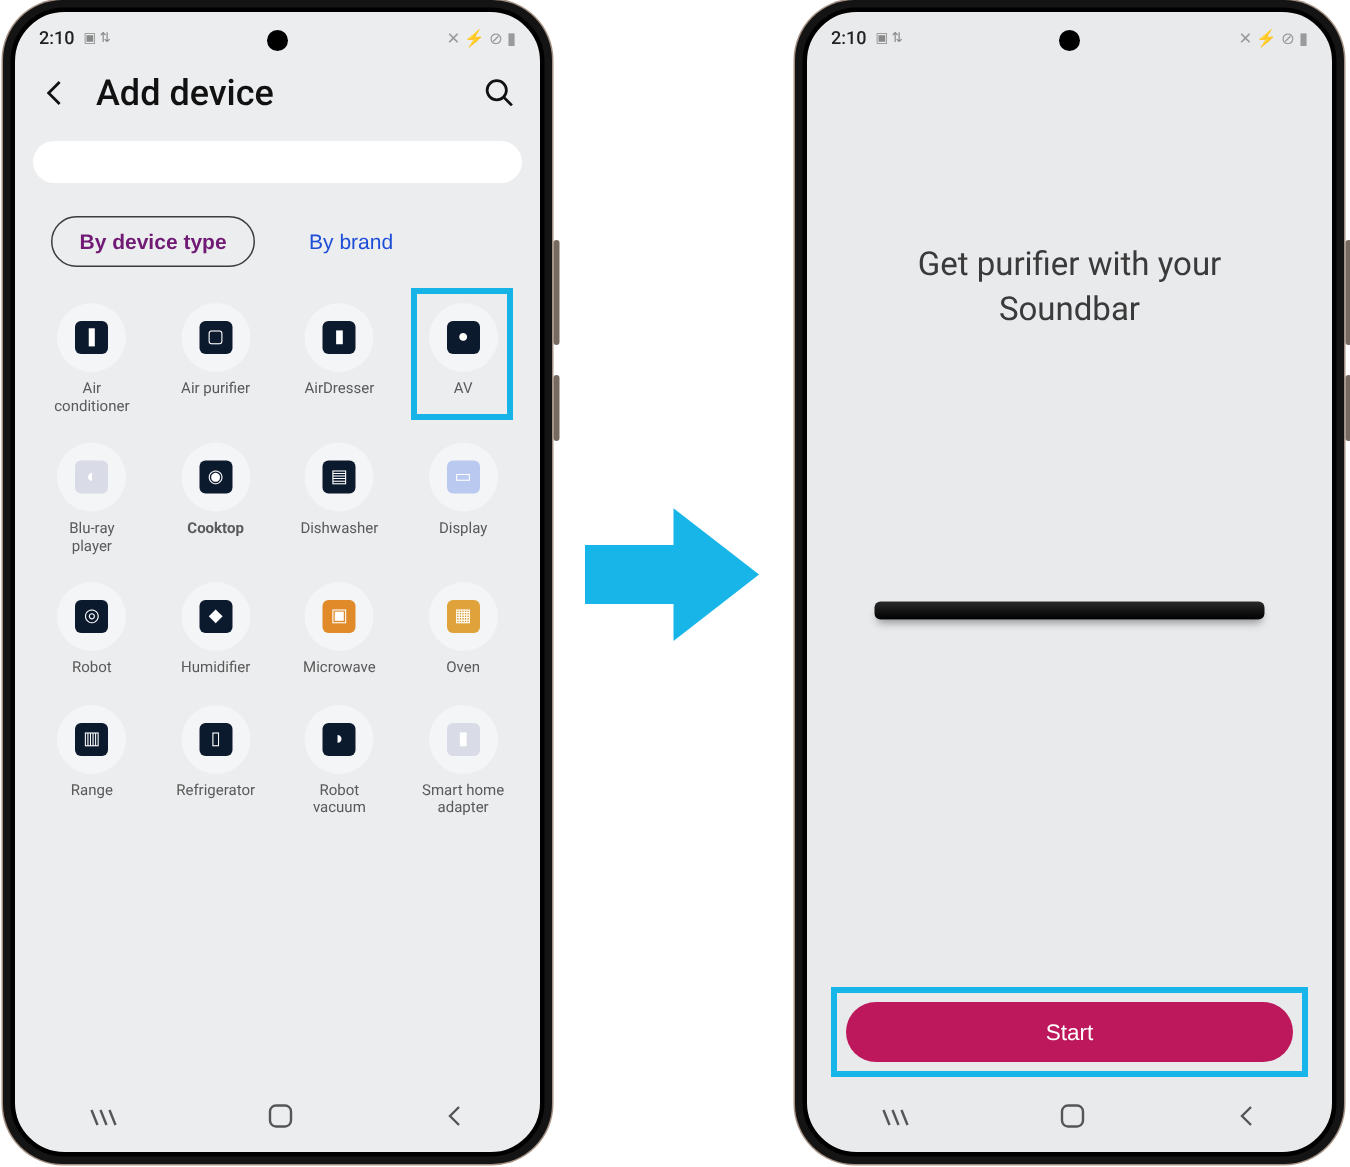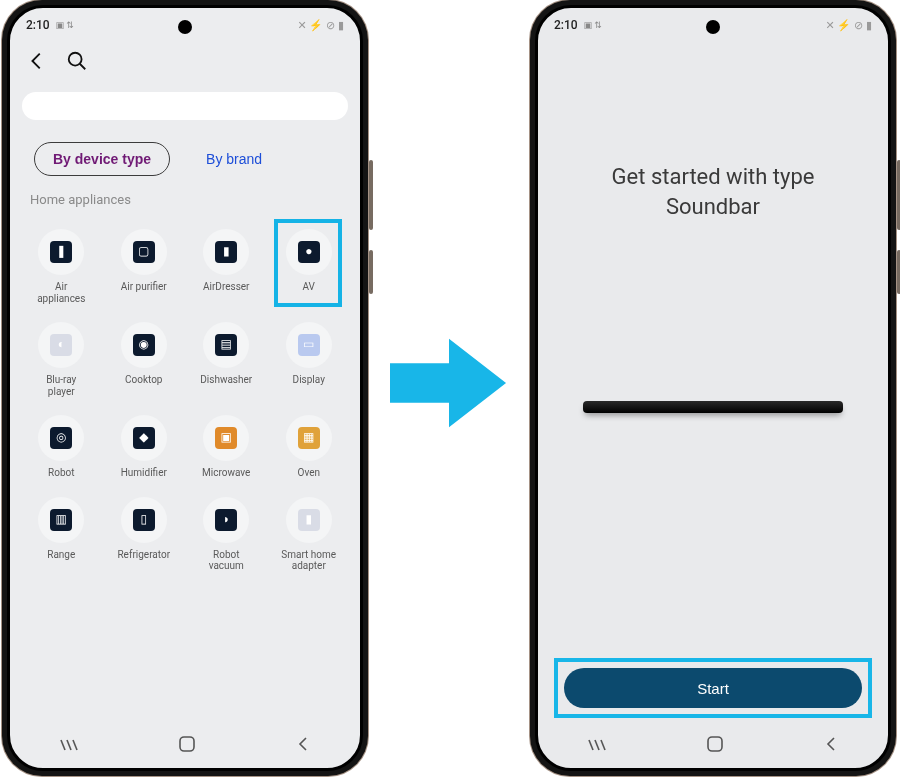--- a/index.html
+++ b/index.html
@@ -84,21 +84,21 @@
   .centerblock h2{font-size:22px;font-weight:400;margin:0;line-height:1.35;}
   .soundbar{
     margin:180px auto 0 auto;width:260px;height:12px;background:linear-gradient(#2a2a2a,#000);
     border-radius:4px;box-shadow:0 4px 6px -2px rgba(0,0,0,.4);
   }
   .startwrap{
     position:absolute;bottom:50px;left:16px;right:16px;
     padding:6px;border:4px solid #18b6e8;
   }
   .startbtn{
-    width:100%;height:40px;border:none;border-radius:22px;background:#0c4a6e;color:#fff;
+    width:100%;height:40px;border:none;border-radius:22px;background:#be185d;color:#fff;
     font-size:15px;font-weight:500;
   }
   
   .arrow{
     position:absolute;left:390px;top:328px;width:118px;height:110px;
   }
   .arrow svg{width:100%;height:100%;}
   
   .sidebtn{position:absolute;background:#776b61;border-radius:2px;width:4px;}
   .phone .sidebtn.vol{right:-5px;top:160px;height:70px;}
@@ -122,45 +122,45 @@
         </span>
         <span class="sicons">✕ ⚡ ⊘ ▮</span>
       </div>
 
       <div class="header">
         <div class="iconbtn">
           <svg viewBox="0 0 24 24" width="22" height="22" fill="none" stroke="#111" stroke-width="2">
               <polyline points="15 4 7 12 15 20"></polyline>
             </svg>
         </div>
+        <h1>Add device</h1>
         <div class="iconbtn">
           <svg viewBox="0 0 24 24" width="22" height="22" fill="none" stroke="#111" stroke-width="2">
               <circle cx="10" cy="10" r="7"></circle>
               <line x1="15" y1="15" x2="21" y2="21"></line>
             </svg>
         </div>
       </div>
 
       <div class="scancard">
       </div>
 
       <div class="filterrow">
         <button class="pill">By device type</button>
         <button class="pill ghost">By brand</button>
       </div>
 
-      <div class="sect">Home appliances</div>
 
       <div class="grid" id="devgrid">
           <div class="dev">
             <div class="disc">
               <div class="glyph" style="background: rgb(12, 26, 46);">❚</div>
             </div>
             <div style="white-space: pre-line;">Air
-appliances</div>
+conditioner</div>
           </div>
           <div class="dev">
             <div class="disc">
               <div class="glyph" style="background: rgb(12, 26, 46);">▢</div>
             </div>
             <div style="white-space: pre-line;">Air purifier</div>
           </div>
           <div class="dev">
             <div class="disc">
               <div class="glyph" style="background: rgb(12, 26, 46);">▮</div>
@@ -177,21 +177,21 @@
             <div class="disc">
               <div class="glyph" style="background: rgb(217, 220, 230);">◐</div>
             </div>
             <div style="white-space: pre-line;">Blu-ray
 player</div>
           </div>
           <div class="dev">
             <div class="disc">
               <div class="glyph" style="background: rgb(12, 26, 46);">◉</div>
             </div>
-            <div style="white-space: pre-line;">Cooktop</div>
+            <div style="white-space: pre-line; font-weight: bold;">Cooktop</div>
           </div>
           <div class="dev">
             <div class="disc">
               <div class="glyph" style="background: rgb(12, 26, 46);">▤</div>
             </div>
             <div style="white-space: pre-line;">Dishwasher</div>
           </div>
           <div class="dev">
             <div class="disc">
               <div class="glyph" style="background: rgb(185, 201, 239);">▭</div>
@@ -287,21 +287,21 @@
       <div class="status">
         <span style="display:flex;gap:6px;align-items:center;">
           <span>2:10</span>
           <span style="font-size:9px;color:#888;">▣ ⇅</span>
         </span>
         <span class="sicons">✕ ⚡ ⊘ ▮</span>
       </div>
 
       <div class="centerblock">
         <h2>
-          <span>Get started with type</span><br>
+          <span>Get purifier with your</span><br>
           <span>Soundbar</span>
         </h2>
         <div class="soundbar"></div>
       </div>
 
       <div class="startwrap">
         <button class="startbtn">Start</button>
       </div>
 
       <div class="navbar">

